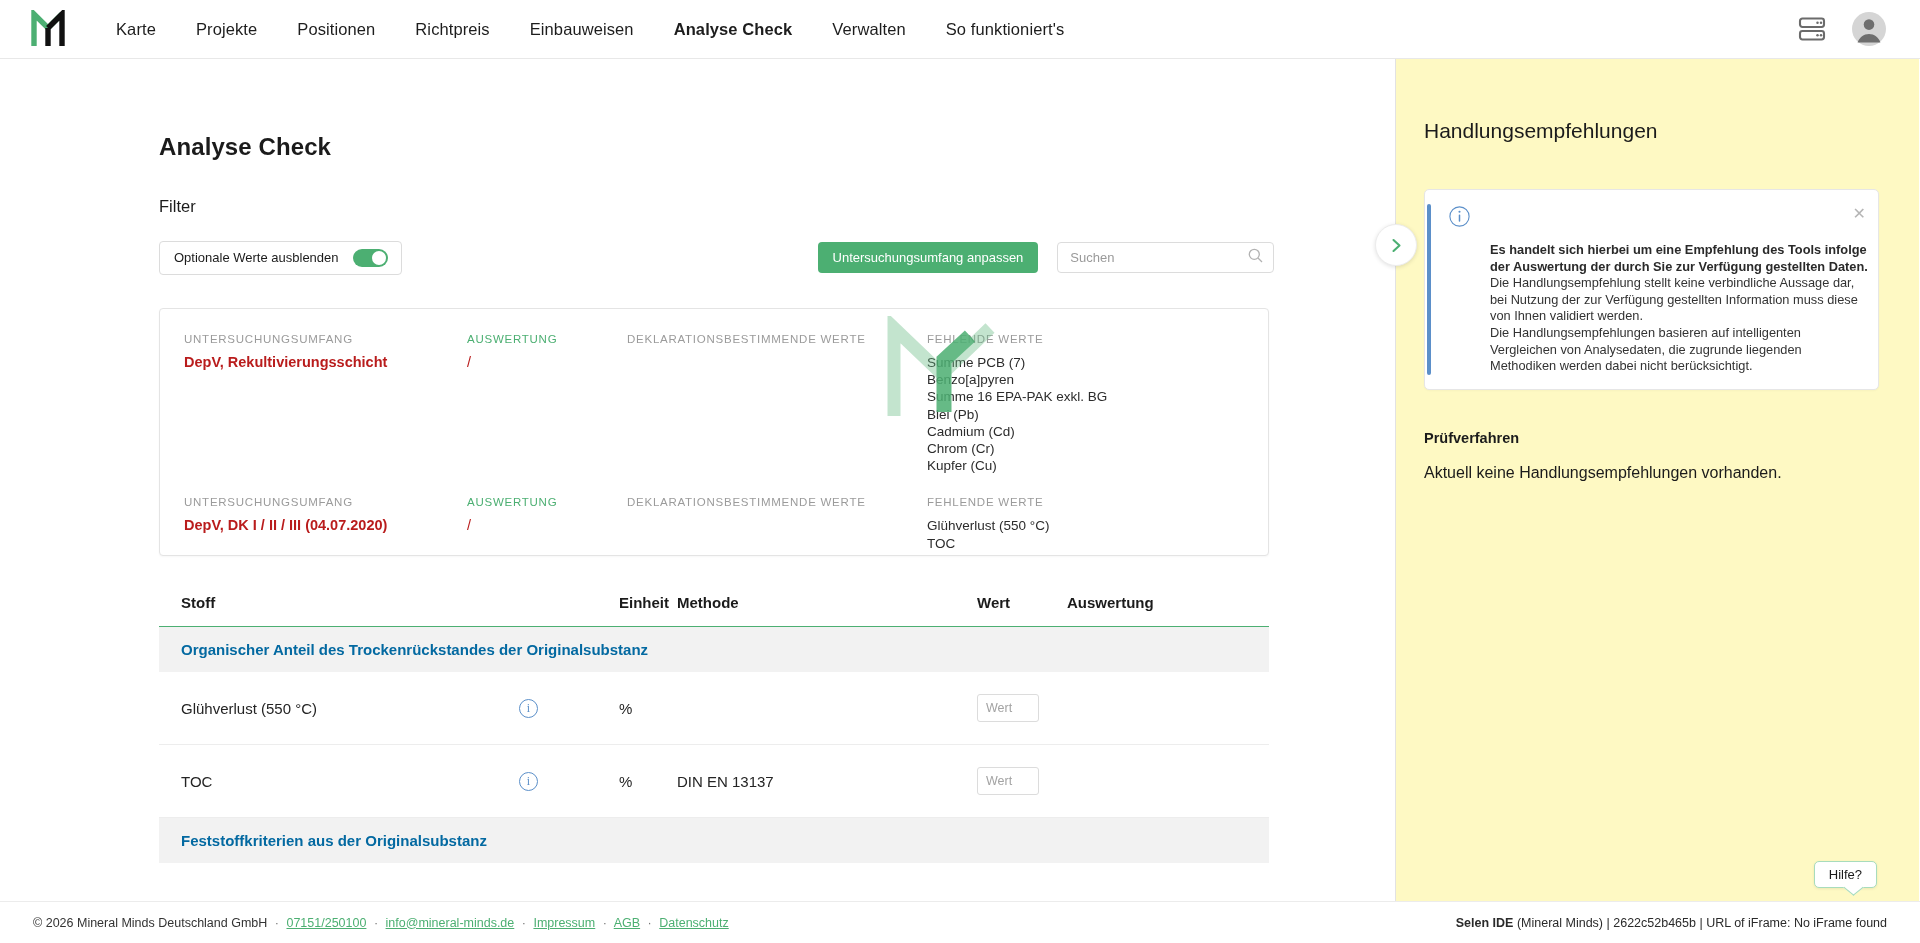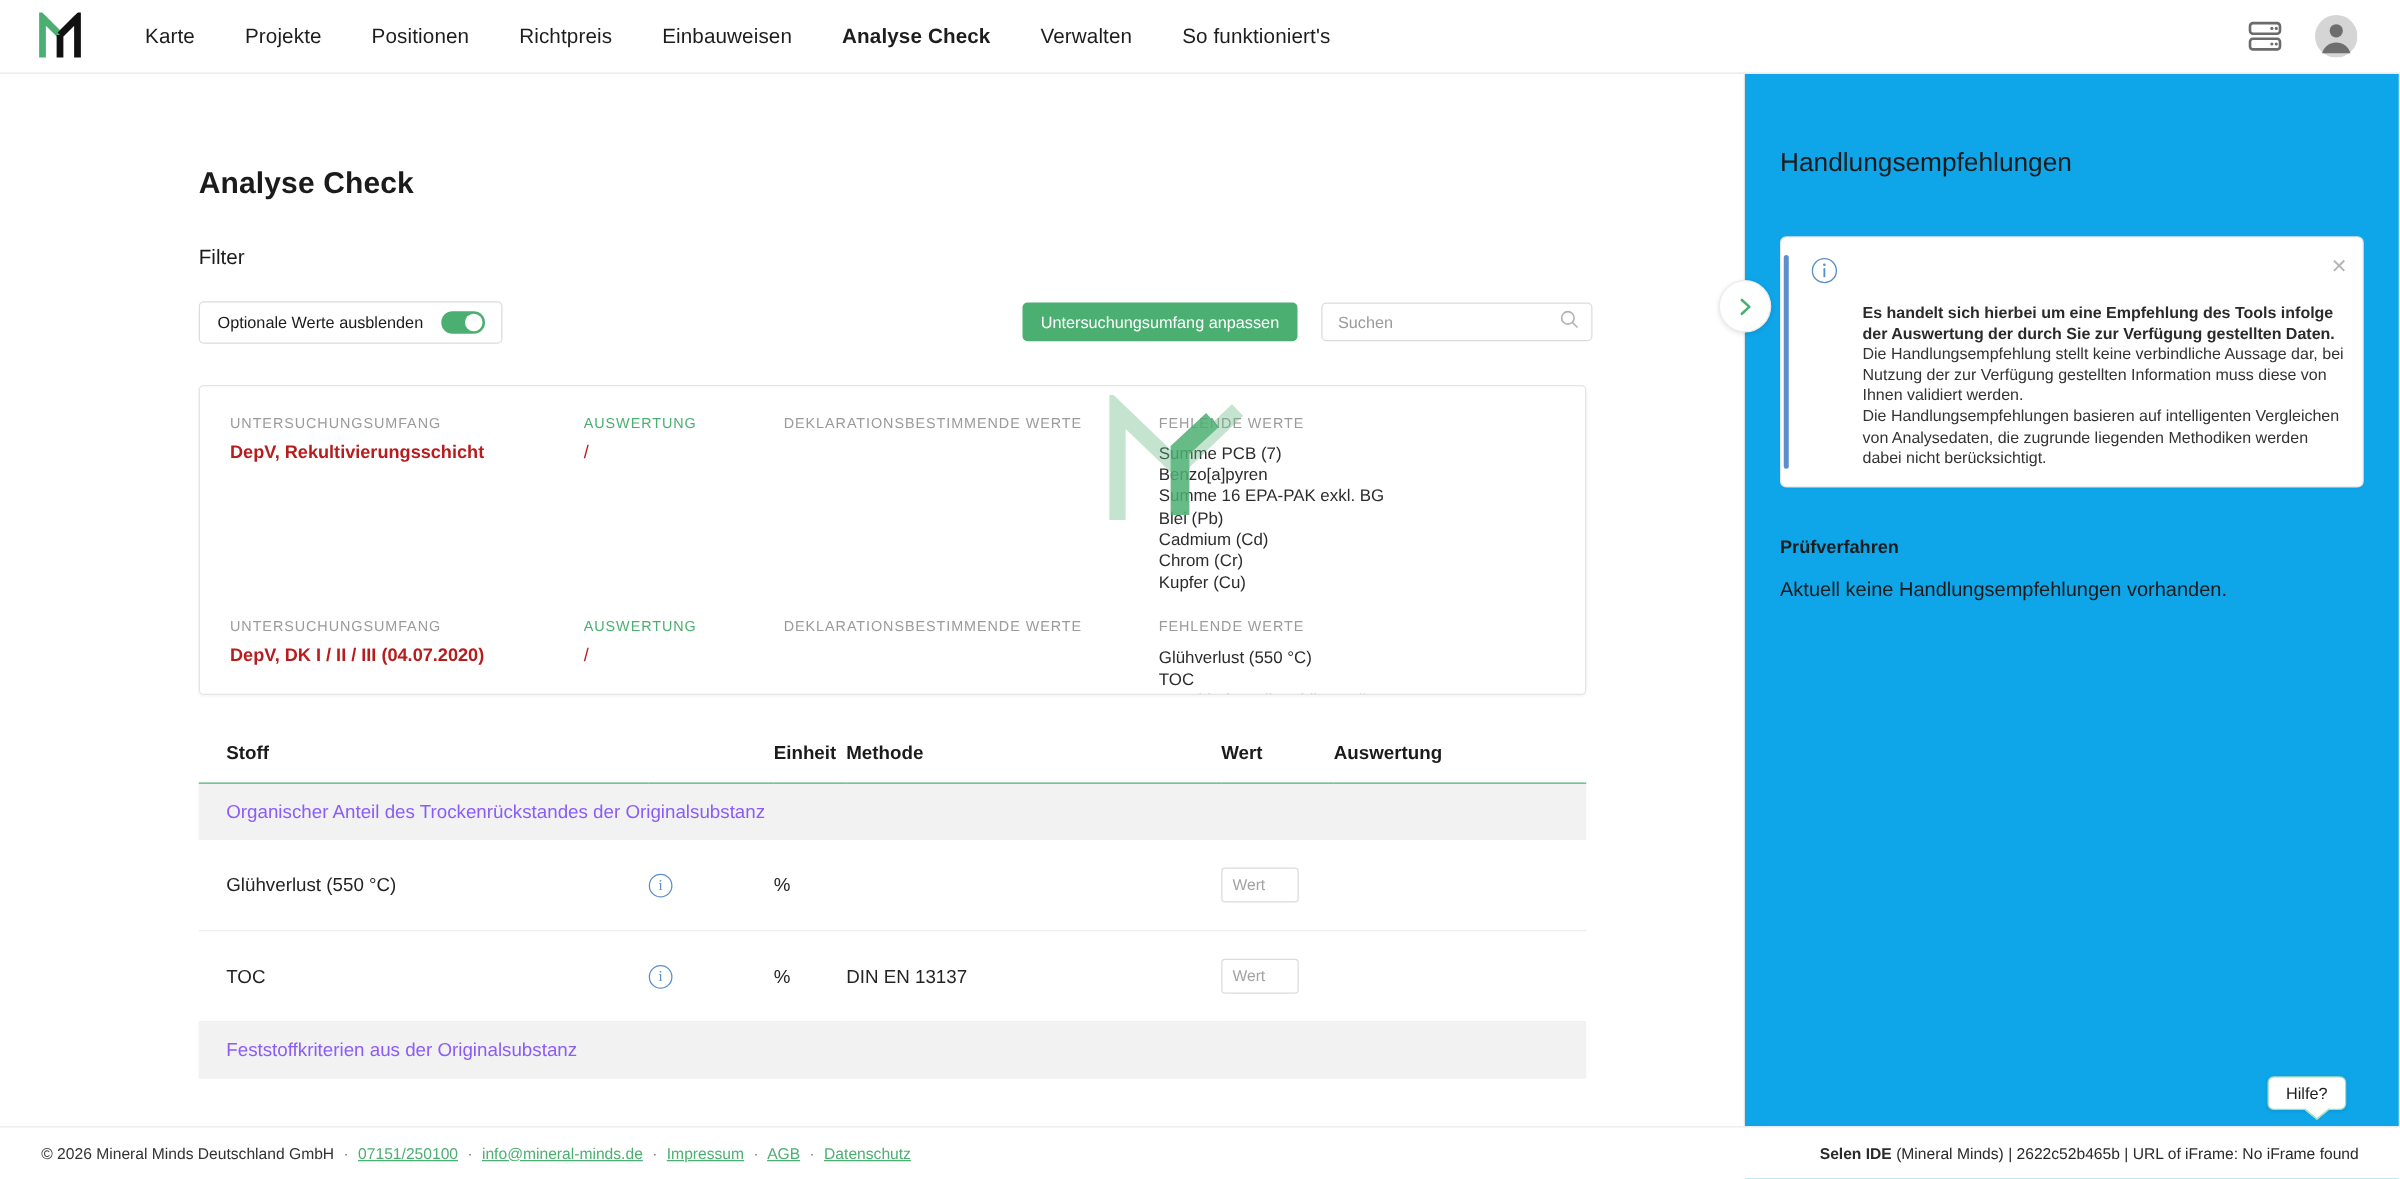--- a/index.html
+++ b/index.html
@@ -109,21 +109,22 @@
   
   #tableWrap { margin-top:38px; }
   table.subs { width:100%; border-collapse:collapse; }
   table.subs th {
     text-align:left; font-size:15px; font-weight:700; color:#1b1b1b;
     padding:0 0 15px 0; border-bottom:1px solid #4caf72;
   }
   table.subs td { font-size:15px; color:#242424; }
   tr.grouprow td {
     background:#f2f2f2; padding:14px 0 14px 22px; font-size:15px;
-    color:#8b5cf6;
+    color:#0369a1;
+    font-weight:bold;
   }
   tr.datarow td { padding:22px 0; border-bottom:1px solid #ededed; }
   .c-stoff { padding-left:22px !important; width:360px; }
   .c-info  { width:100px; }
   .c-einheit { width:58px; }
   .c-methode { width:300px; }
   .c-wert { width:90px; }
   .infoicon {
     width:19px; height:19px; border-radius:50%;
     border:1px solid #5b8fc9; color:#5b8fc9; font-size:12px;
@@ -131,21 +132,21 @@
     font-family:"Liberation Serif", serif; cursor:pointer;
   }
   .wertinput {
     width:62px; height:28px; border:1px solid #dcdcdc; border-radius:3px;
     font-size:12.5px; font-family:inherit; color:#333; padding:0 8px;
     outline:none; background:#fff;
   }
   .wertinput::placeholder { color:#a3a3a3; }
 
   
-  #rightpane { width:523px; background:#0ea5e9; padding:60px 28px 0 28px; position:relative; }
+  #rightpane { width:523px; background:#fef9c3; padding:60px 40px 0 28px; position:relative; }
   #panelTitle { font-size:21px; font-weight:400; color:#1b1b1b; }
   #noticeCard {
     margin-top:46px; border:1px solid #e6e6e6; border-radius:5px;
     background:#fff; display:flex; padding:14px 10px 14px 0;
     position:relative; box-shadow:0 1px 2px rgba(0,0,0,.03);
   }
   #noticeCard .accent {
     width:4px; background:#5b8fc9; border-radius:2px; margin:0 18px 0 2px;
     flex:0 0 auto;
   }

